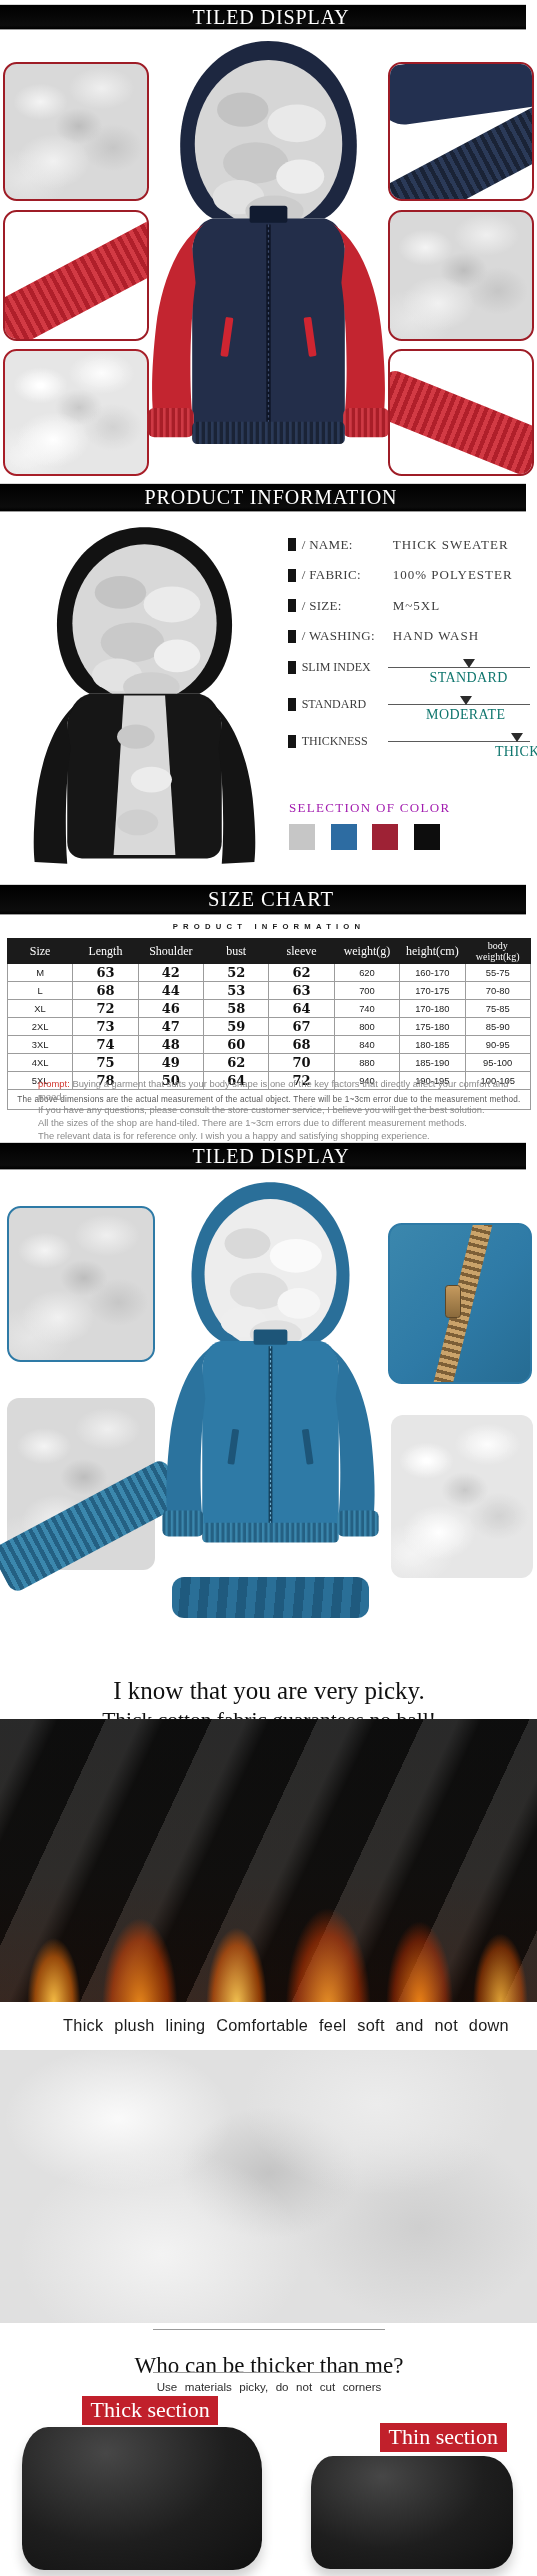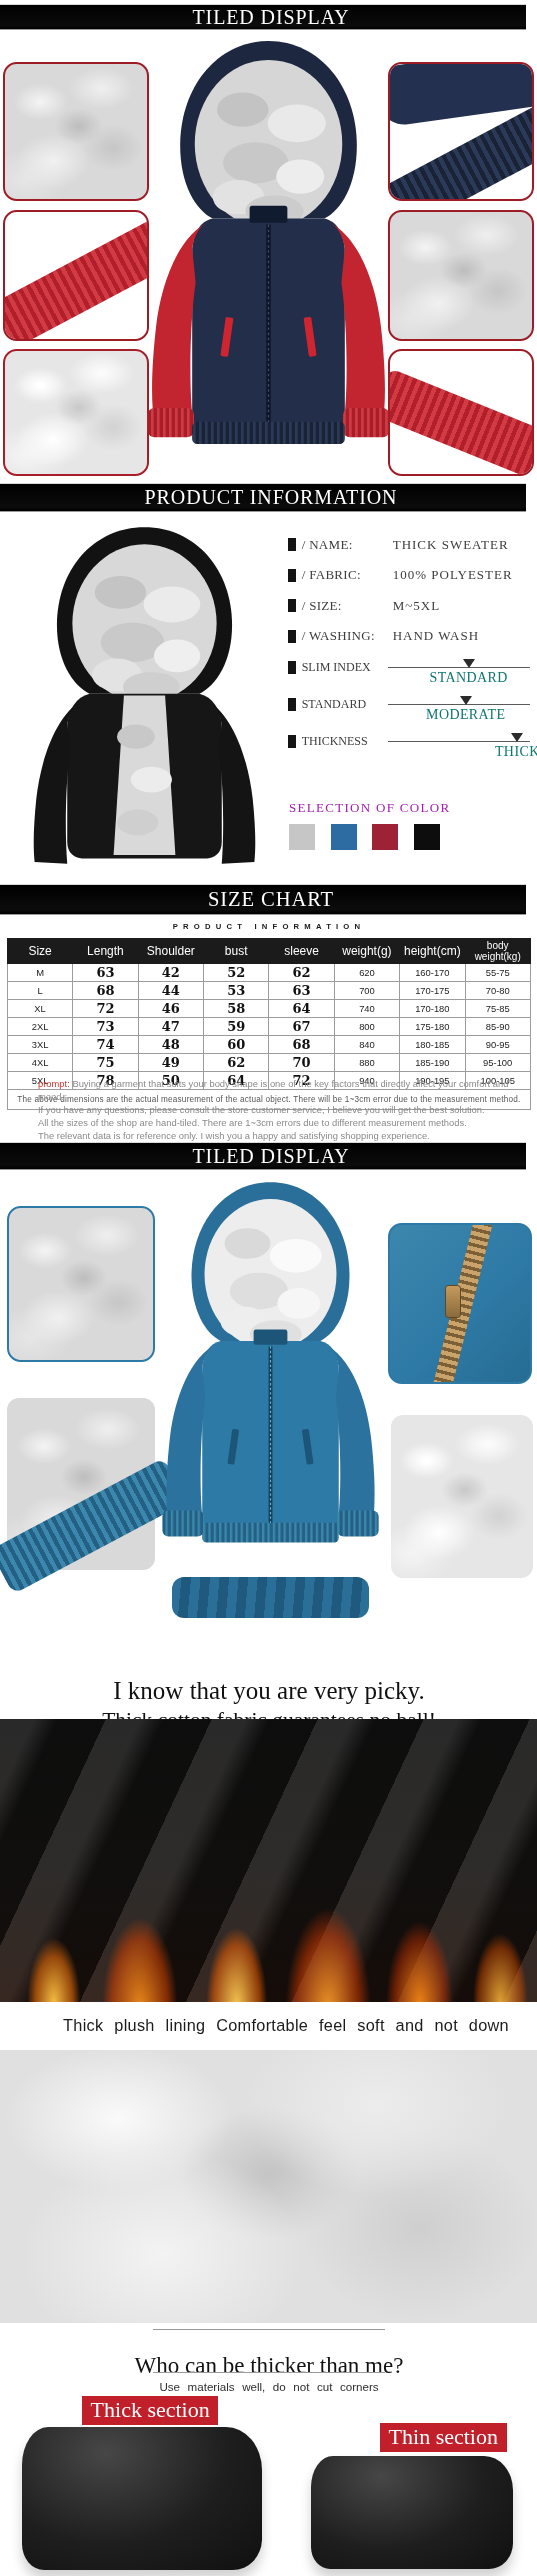--- a/index.html
+++ b/index.html
@@ -54,21 +54,21 @@
   .slider-value{position:absolute;top:11px;transform:translateX(-50%);font-size:14px;
     letter-spacing:0.4px;color:#0f766e;white-space:nowrap;}
   .color-title{position:absolute;font-family:"Liberation Serif",serif;font-size:13px;
     letter-spacing:1.3px;color:#a21caf;}
   .swatch-row{position:absolute;display:flex;gap:15.5px;}
   .swatch{width:26px;height:26px;}
   
   .subtitle{position:absolute;width:538px;text-align:center;font-size:7.7px;letter-spacing:5.2px;
     color:#1a1a1a;font-weight:bold;}
   table.size{border-collapse:collapse;width:524px;table-layout:fixed;}
-  table.size th{background:#1b1b1b;color:#fff;font-family:Liberation Sans, sans-serif;
+  table.size th{background:#1b1b1b;color:#fff;font-family:Liberation Serif, serif;
     font-weight:normal;font-size:12px;height:19px;border:0.9px solid #1b1b1b;}
   table.size th:last-child{font-size:10px;}
   table.size td{border:0.9px solid #9c9c9c;text-align:center;height:13.7px;font-size:9.4px;color:#222;}
   table.size td:nth-child(n+2):nth-child(-n+5){font-family:"DejaVu Serif",serif;
     font-size:13px;font-weight:bold;color:#111;}
   table.size .note-cell{font-size:8.2px;color:#555;height:17px;letter-spacing:0.2px;}
   .prompt{position:absolute;font-size:9.4px;color:#8a8a8a;line-height:13px;width:481px;}
   .prompt-red{color:#d2382f;}
   
   .serif-h{position:absolute;width:538px;text-align:center;font-family:"Liberation Serif",serif;color:#111;margin-top:16px;}
@@ -400,21 +400,21 @@
 
   <div class="fabric-flames" style="top:1719px;height:283px;"></div>
 
   <div class="caption-band" style="top:2002px;height:47px;line-height:47px;margin-left:17px;">Thick plush lining Comfortable feel soft and not down</div>
 
   <div class="plush" style="top:2050px;height:273px;"></div>
 
   <div class="rule" style="top:2329px;"></div>
   <div class="serif-h" style="top:2337px;font-size:23px;">Who can be thicker than me?</div>
   <div class="rule" style="top:2372px;"></div>
-  <div class="sub-caption" style="top:2380px;">Use materials well,  do not cut corners</div>
+  <div class="sub-caption" style="top:2380px;">Use materials picky,  do not cut corners</div>
 
   <div class="red-label" style="left:82px;top:2396px;">Thick section</div>
   <div class="red-label" style="left:380px;top:2423px;">Thin section</div>
 
   <div class="folded big" style="left:21.5px;top:2427px;width:240px;height:143px;"></div>
   <div class="folded small" style="left:311px;top:2456px;width:202px;height:113px;"></div>
 
 </div>
 
 

